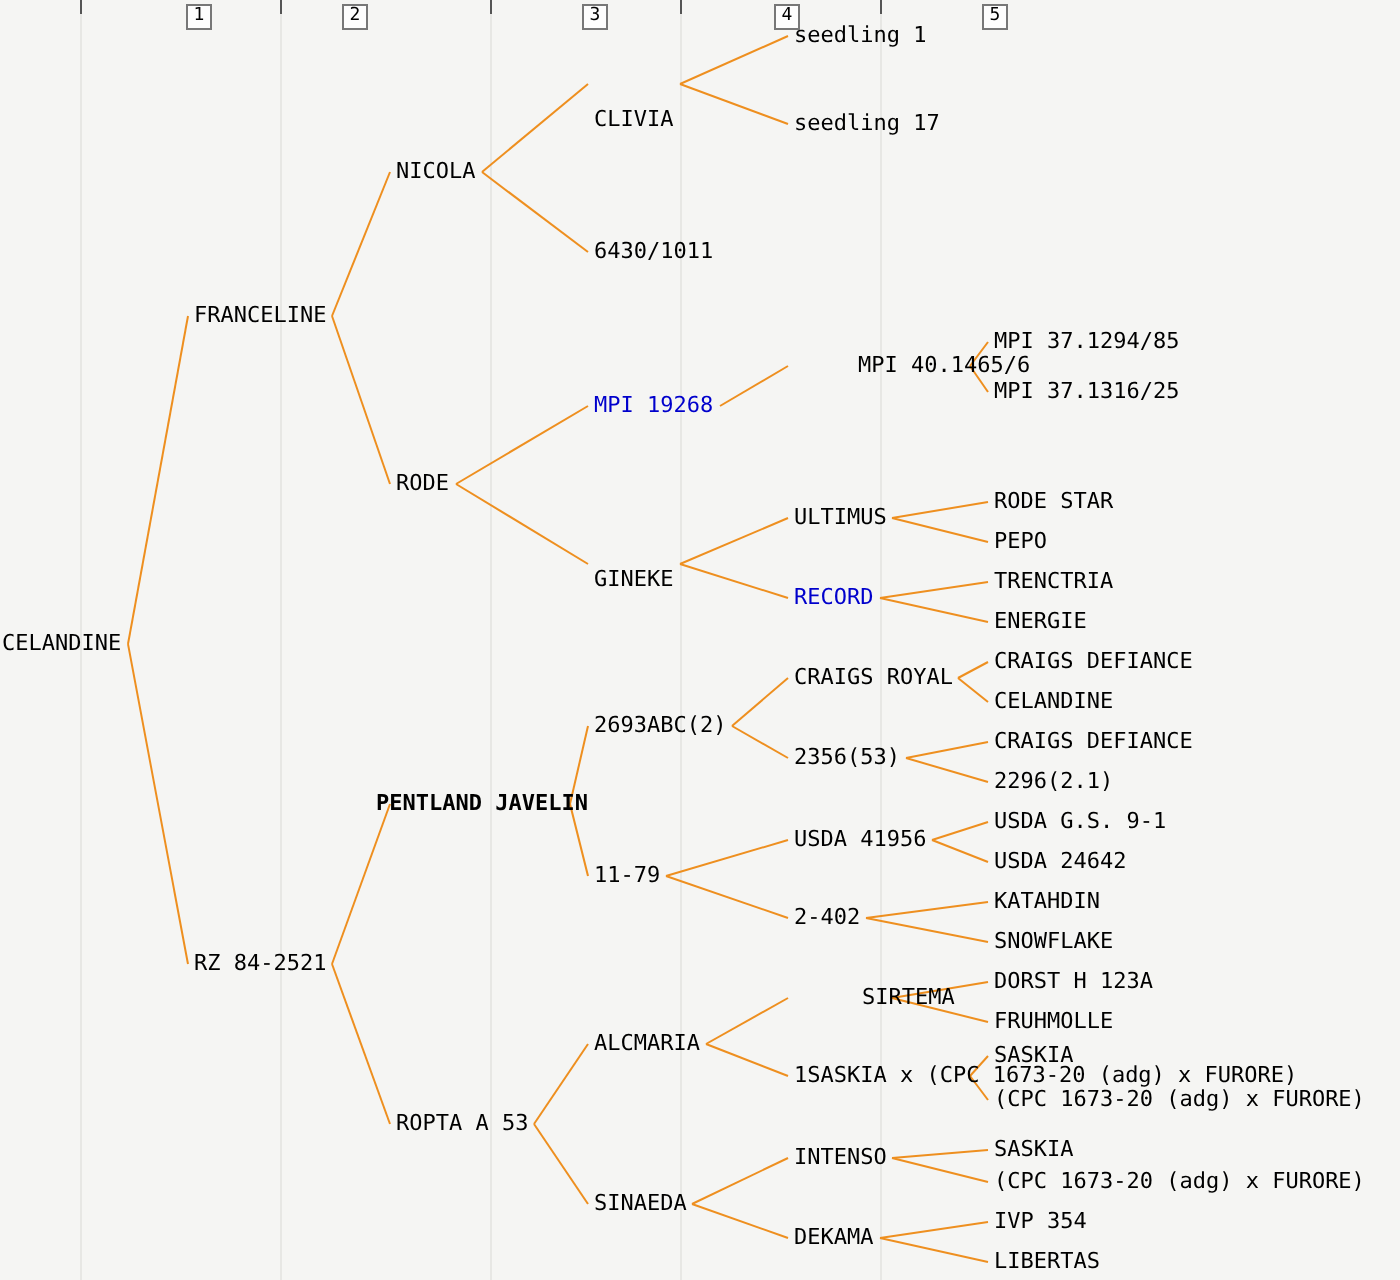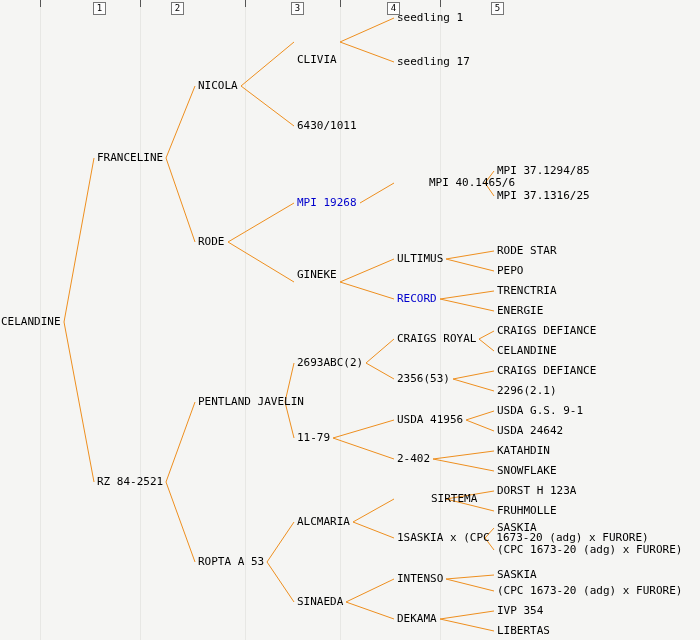--- a/index.html
+++ b/index.html
@@ -85,26 +85,26 @@
       <line x1="446" y1="579" x2="494" y2="591" stroke="#ee8f1f" stroke-width="1"></line>
       <line x1="440" y1="619" x2="494" y2="611" stroke="#ee8f1f" stroke-width="1"></line>
       <line x1="440" y1="619" x2="494" y2="631" stroke="#ee8f1f" stroke-width="1"></line>
     </svg>
   <div id="tree">
       <span class="node" style="left: 1px; top: 315px;">CELANDINE</span>
       <span class="node" style="left: 97px; top: 151px;">FRANCELINE</span>
       <span class="node" style="left: 97px; top: 475px;">RZ 84-2521</span>
       <span class="node" style="left: 198px; top: 79px;">NICOLA</span>
       <span class="node" style="left: 198px; top: 235px;">RODE</span>
-      <span class="node" style="left: 198px; top: 395px;">PENTLAND JAVELIN</span>
+      <span class="node" style="left: 188px; top: 395px; font-weight: bold;">PENTLAND JAVELIN</span>
       <span class="node" style="left: 198px; top: 555px;">ROPTA A 53</span>
       <span class="node" style="left: 297px; top: 53px;">CLIVIA</span>
       <span class="node" style="left: 297px; top: 119px;">6430/1011</span>
       <span class="node link" style="left: 297px; top: 196px; color: rgb(0, 0, 204);">MPI 19268</span>
-      <span class="node" style="left: 297px; top: 268px;">GINEKE</span>
+      <span class="node" style="left: 297px; top: 283px;">GINEKE</span>
       <span class="node" style="left: 297px; top: 356px;">2693ABC(2)</span>
       <span class="node" style="left: 297px; top: 431px;">11-79</span>
       <span class="node" style="left: 297px; top: 515px;">ALCMARIA</span>
       <span class="node" style="left: 297px; top: 595px;">SINAEDA</span>
       <span class="node" style="left: 397px; top: 11px;">seedling 1</span>
       <span class="node" style="left: 397px; top: 55px;">seedling 17</span>
       <span class="node" style="left: 397px; top: 176px; padding-left: 32px;">MPI 40.1465/6</span>
       <span class="node" style="left: 397px; top: 252px;">ULTIMUS</span>
       <span class="node link" style="left: 397px; top: 292px; color: rgb(0, 0, 204);">RECORD</span>
       <span class="node" style="left: 397px; top: 332px;">CRAIGS ROYAL</span>

